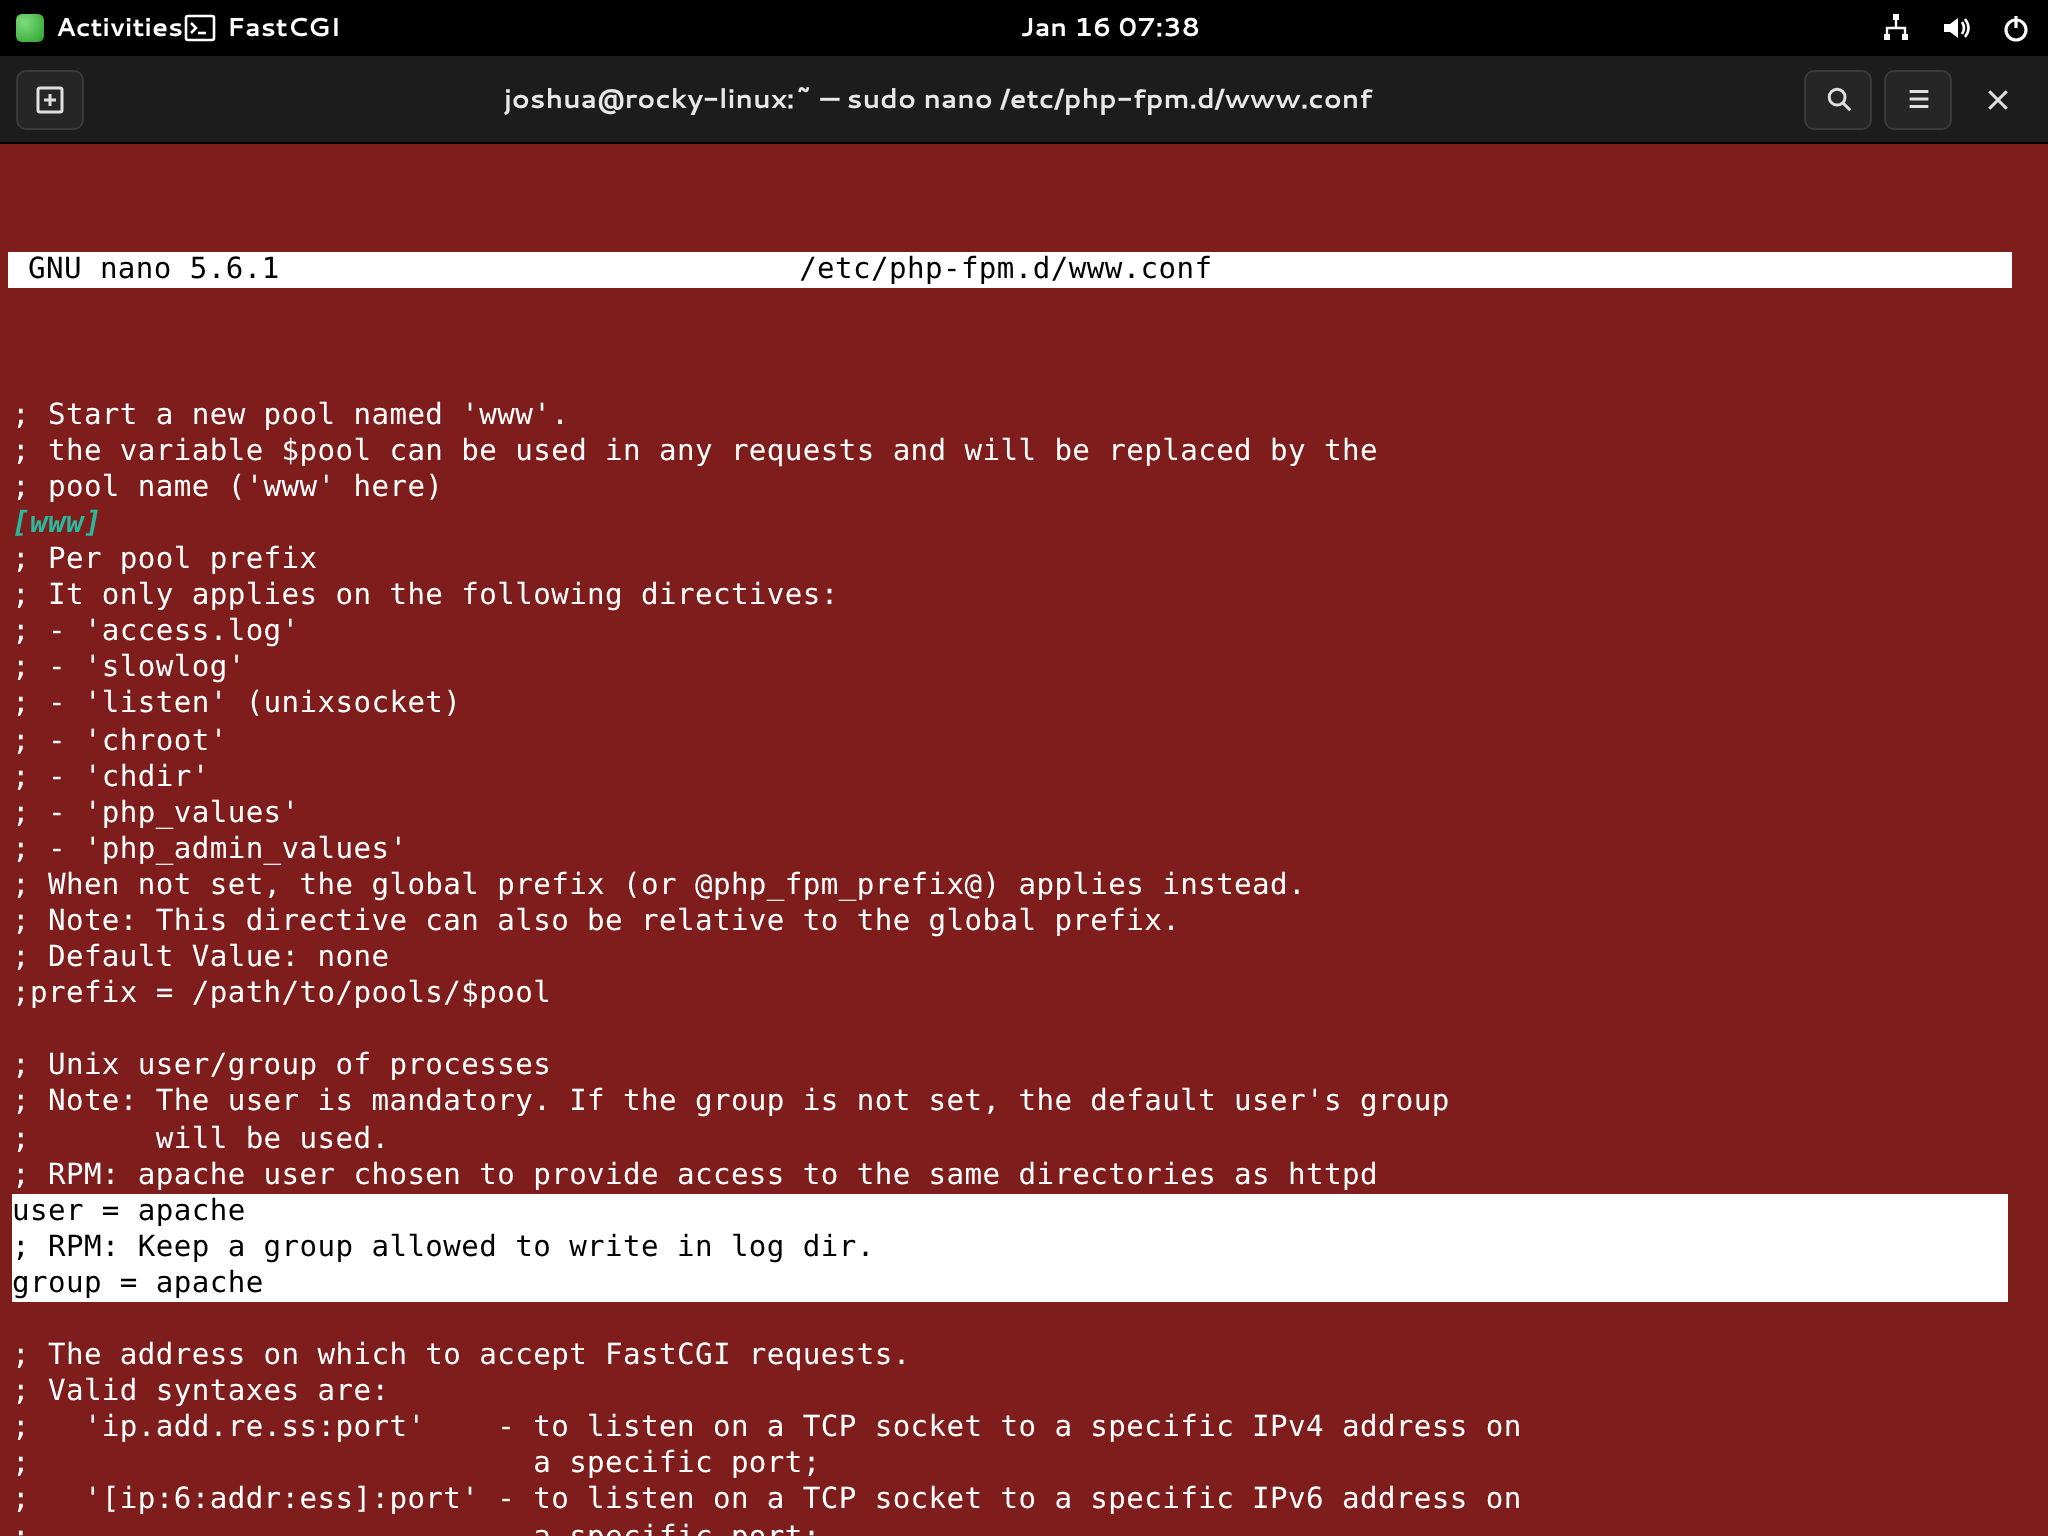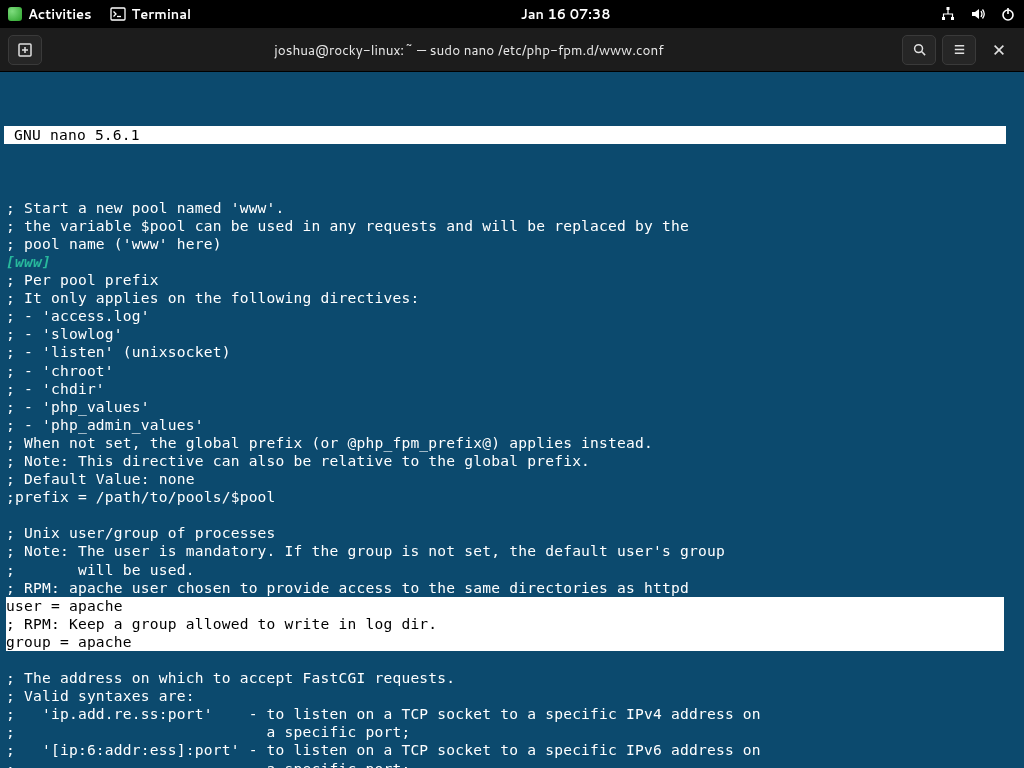--- a/index.html
+++ b/index.html
@@ -17,59 +17,59 @@
   .gnome-bar {
     height: 28px;
     background: #000;
     display: flex;
     align-items: center;
     padding: 0 8px;
     font-family: "Cantarell", sans-serif;
     font-size: 13px;
     font-weight: 600;
   }
-  .gnome-bar .left   { display: flex; align-items: center; gap: 18px; }
+  .gnome-bar .left   { display: flex; align-items: center; }
   .gnome-bar .center { flex: 1; display: flex; justify-content: center; text-align: right; }
   .gnome-bar .right  { display: flex; align-items: center; gap: 14px; }
   .gnome-bar .app    { display: flex; align-items: center; gap: 6px; }
   .activities-logo {
     width: 14px; height: 14px; border-radius: 3px;
     background: radial-gradient(circle at 30% 30%, #7edc7e, #2aa22a);
   }
   .tray-icon { width: 16px; height: 16px; display:inline-block; }
 
   
   .win-titlebar {
     height: 44px;
     background: #1c1c1c;
     border-bottom: 1px solid #000;
     display: flex;
     align-items: center;
     padding: 0 8px;
     font-family: "Cantarell", sans-serif;
     font-size: 13.5px;
-    font-weight: 400;
+    font-weight: 700;
     color: #e8e8e8;
   }
   .win-titlebar .title { flex: 1; text-align: center; }
   .tb-btn {
     width: 34px; height: 30px;
     border: 1px solid #3a3a3a;
     border-radius: 5px;
     background: #262626;
     display: flex; align-items: center; justify-content: center;
     margin-left: 6px;
   }
   .tb-btn.first { margin-left: 0; margin-right: auto; }
   .tb-btn svg, .tb-btn span { color:#e0e0e0; }
 
   
   .terminal {
     height: calc(768px - 28px - 44px);
-    background: #0c4a6e;
+    background: #7f1d1d;
     color: #fff;
     padding: 0 18px 0 4px;
     line-height: 1.24;
     letter-spacing: 0.2px;
     white-space: pre;
     position: relative;
   }
 
   .nano-header {
     background: #fff;
@@ -97,21 +97,21 @@
       <span>Activities</span>
     </div>
     <div class="app">
       <span class="tray-icon">
         <svg viewBox="0 0 16 16" width="16" height="16">
             <rect x="1" y="2" width="14" height="12" rx="1" fill="none" stroke="#fff" stroke-width="1.3"></rect>
             <path d="M3.5 5.5 L6 8 L3.5 10.5" fill="none" stroke="#fff" stroke-width="1.3"></path>
             <line x1="7" y1="10.5" x2="11" y2="10.5" stroke="#fff" stroke-width="1.3"></line>
           </svg>
       </span>
-      <span>Terminal</span>
+      <span>FastCGI</span>
     </div>
   </div>
   <div class="center">
     <span>Jan 16  07:38</span>
   </div>
   <div class="right">
     <span class="tray-icon">
       <svg viewBox="0 0 16 16" width="16" height="16" fill="#fff">
           <rect x="6.5" y="1" width="3" height="3"></rect>
           <rect x="2" y="11" width="3" height="3"></rect>
@@ -162,20 +162,21 @@
         <line x1="3" y1="3" x2="13" y2="13"></line>
         <line x1="13" y1="3" x2="3" y2="13"></line>
       </svg>
   </div>
 </div>
 
 <div class="terminal">
 
   <div class="nano-header">
     <span>GNU nano 5.6.1</span>
+    <span class="nh-right">/etc/php-fpm.d/www.conf</span>
   </div>
 
   <div class="file"><span>; Start a new pool named 'www'.
 ; the variable $pool can be used in any requests and will be replaced by the
 ; pool name ('www' here)</span>
 <span class="section">[www]</span><span>
 ; Per pool prefix
 ; It only applies on the following directives:
 ; - 'access.log'
 ; - 'slowlog'

